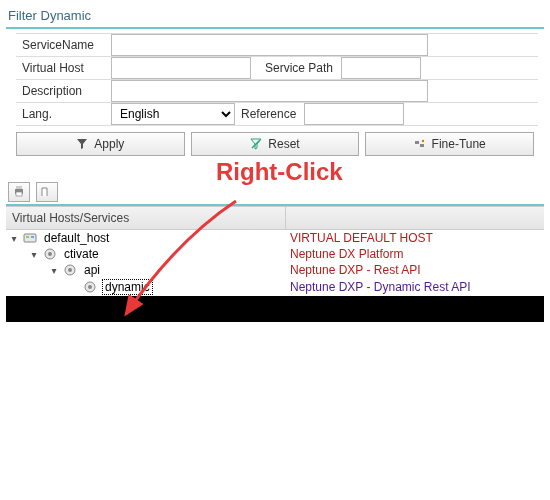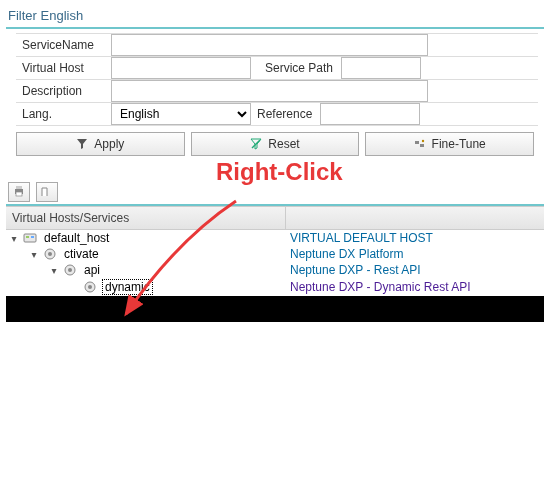--- a/index.html
+++ b/index.html
@@ -25,21 +25,21 @@
   .sep { height: 14px; }
   .toolbar2 { display: flex; gap: 6px; padding: 2px 2px; border-bottom: 2px solid #6fc6cc; }
   .tbtn { width: 22px; height: 20px; border: 1px solid #aaa; background: linear-gradient(#fdfdfd,#e9e9e9); display: inline-flex; align-items:center; justify-content:center; cursor:pointer; }
 
   .tree-table { width: 100%; }
   .tt-header { display: flex; background: linear-gradient(#f3f3f3,#e4e4e4); border-top:1px solid #ccc; border-bottom:1px solid #ccc;align-items:center; }
   .tt-h1 { flex: 0 0 280px; padding: 4px 6px; border-right: 1px solid #ccc; color: #444; font-size: 12px; }
   .tt-h2 { flex: 1; padding: 4px 6px; color: #444; font-size: 12px; }
   .tt-row { display: flex; align-items: center; }
   .tt-c1 { flex: 0 0 280px; padding: 1px 0; display:flex; align-items:center; }
-  .tt-c2 { flex: 1; padding: 1px 4px; color: #0369a1; }
+  .tt-c2 { flex: 1; padding: 1px 4px; color: #b91c1c; }
   .tt-c2.dim { color: #4c1d95; }
   .indent0 { padding-left: 2px; }
   .indent1 { padding-left: 22px; }
   .indent2 { padding-left: 42px; }
   .indent3 { padding-left: 62px; }
   .twisty { width:12px; display:inline-block; color:#555; font-size:10px; text-align:center; }
   .node-ico { width:16px; height:14px; display:inline-flex; align-items:center; justify-content:center; margin: 0 4px 0 2px; }
   .node-lbl { padding: 0 2px; }
   .sel { border: 1px dotted #000; background: #fff; }
 
@@ -51,41 +51,41 @@
   .ctx-item.hl { background:#eaf4fb; }
   .mn { text-decoration: underline; }
 
   .container { position: relative; }
 </style>
 </head>
 <body>
 
 <div class="container">
 
-  <div class="panel-title">Filter English</div>
+  <div class="panel-title">Filter Dynamic</div>
 
   <div class="filter-grid">
     <div class="filter-row">
       <div class="fcell-label">ServiceName</div>
       <div class="fcell-input"><input class="inp-lg" value="" style=""></div>
     </div>
     <div class="filter-row">
       <div class="fcell-label">Virtual Host</div>
       <div class="fcell-input"><input class="inp-sm" value="" style=""></div>
       <div class="fcell-label2" style="flex:0 0 90px; text-align:right;">Service Path</div>
       <div class="fcell-input"><input style="width: 80px;" value=""></div>
     </div>
     <div class="filter-row">
       <div class="fcell-label">Description</div>
       <div class="fcell-input"><input class="inp-lg" value="" style=""></div>
     </div>
     <div class="filter-row">
       <div class="fcell-label">Lang.</div>
       <div class="fcell-input">
-        <select class="inp-sm" style="width:140px">
+        <select class="inp-sm" style="width:124px">
           <option>English</option>
         </select>
       </div>
       <div class="fcell-label2" style="padding-left:6px;">Reference</div>
       <div class="fcell-input"><input class="inp-ref" value="" style=""></div>
     </div>
   </div>
 
   <div class="btn-row">
     <button class="btn">

